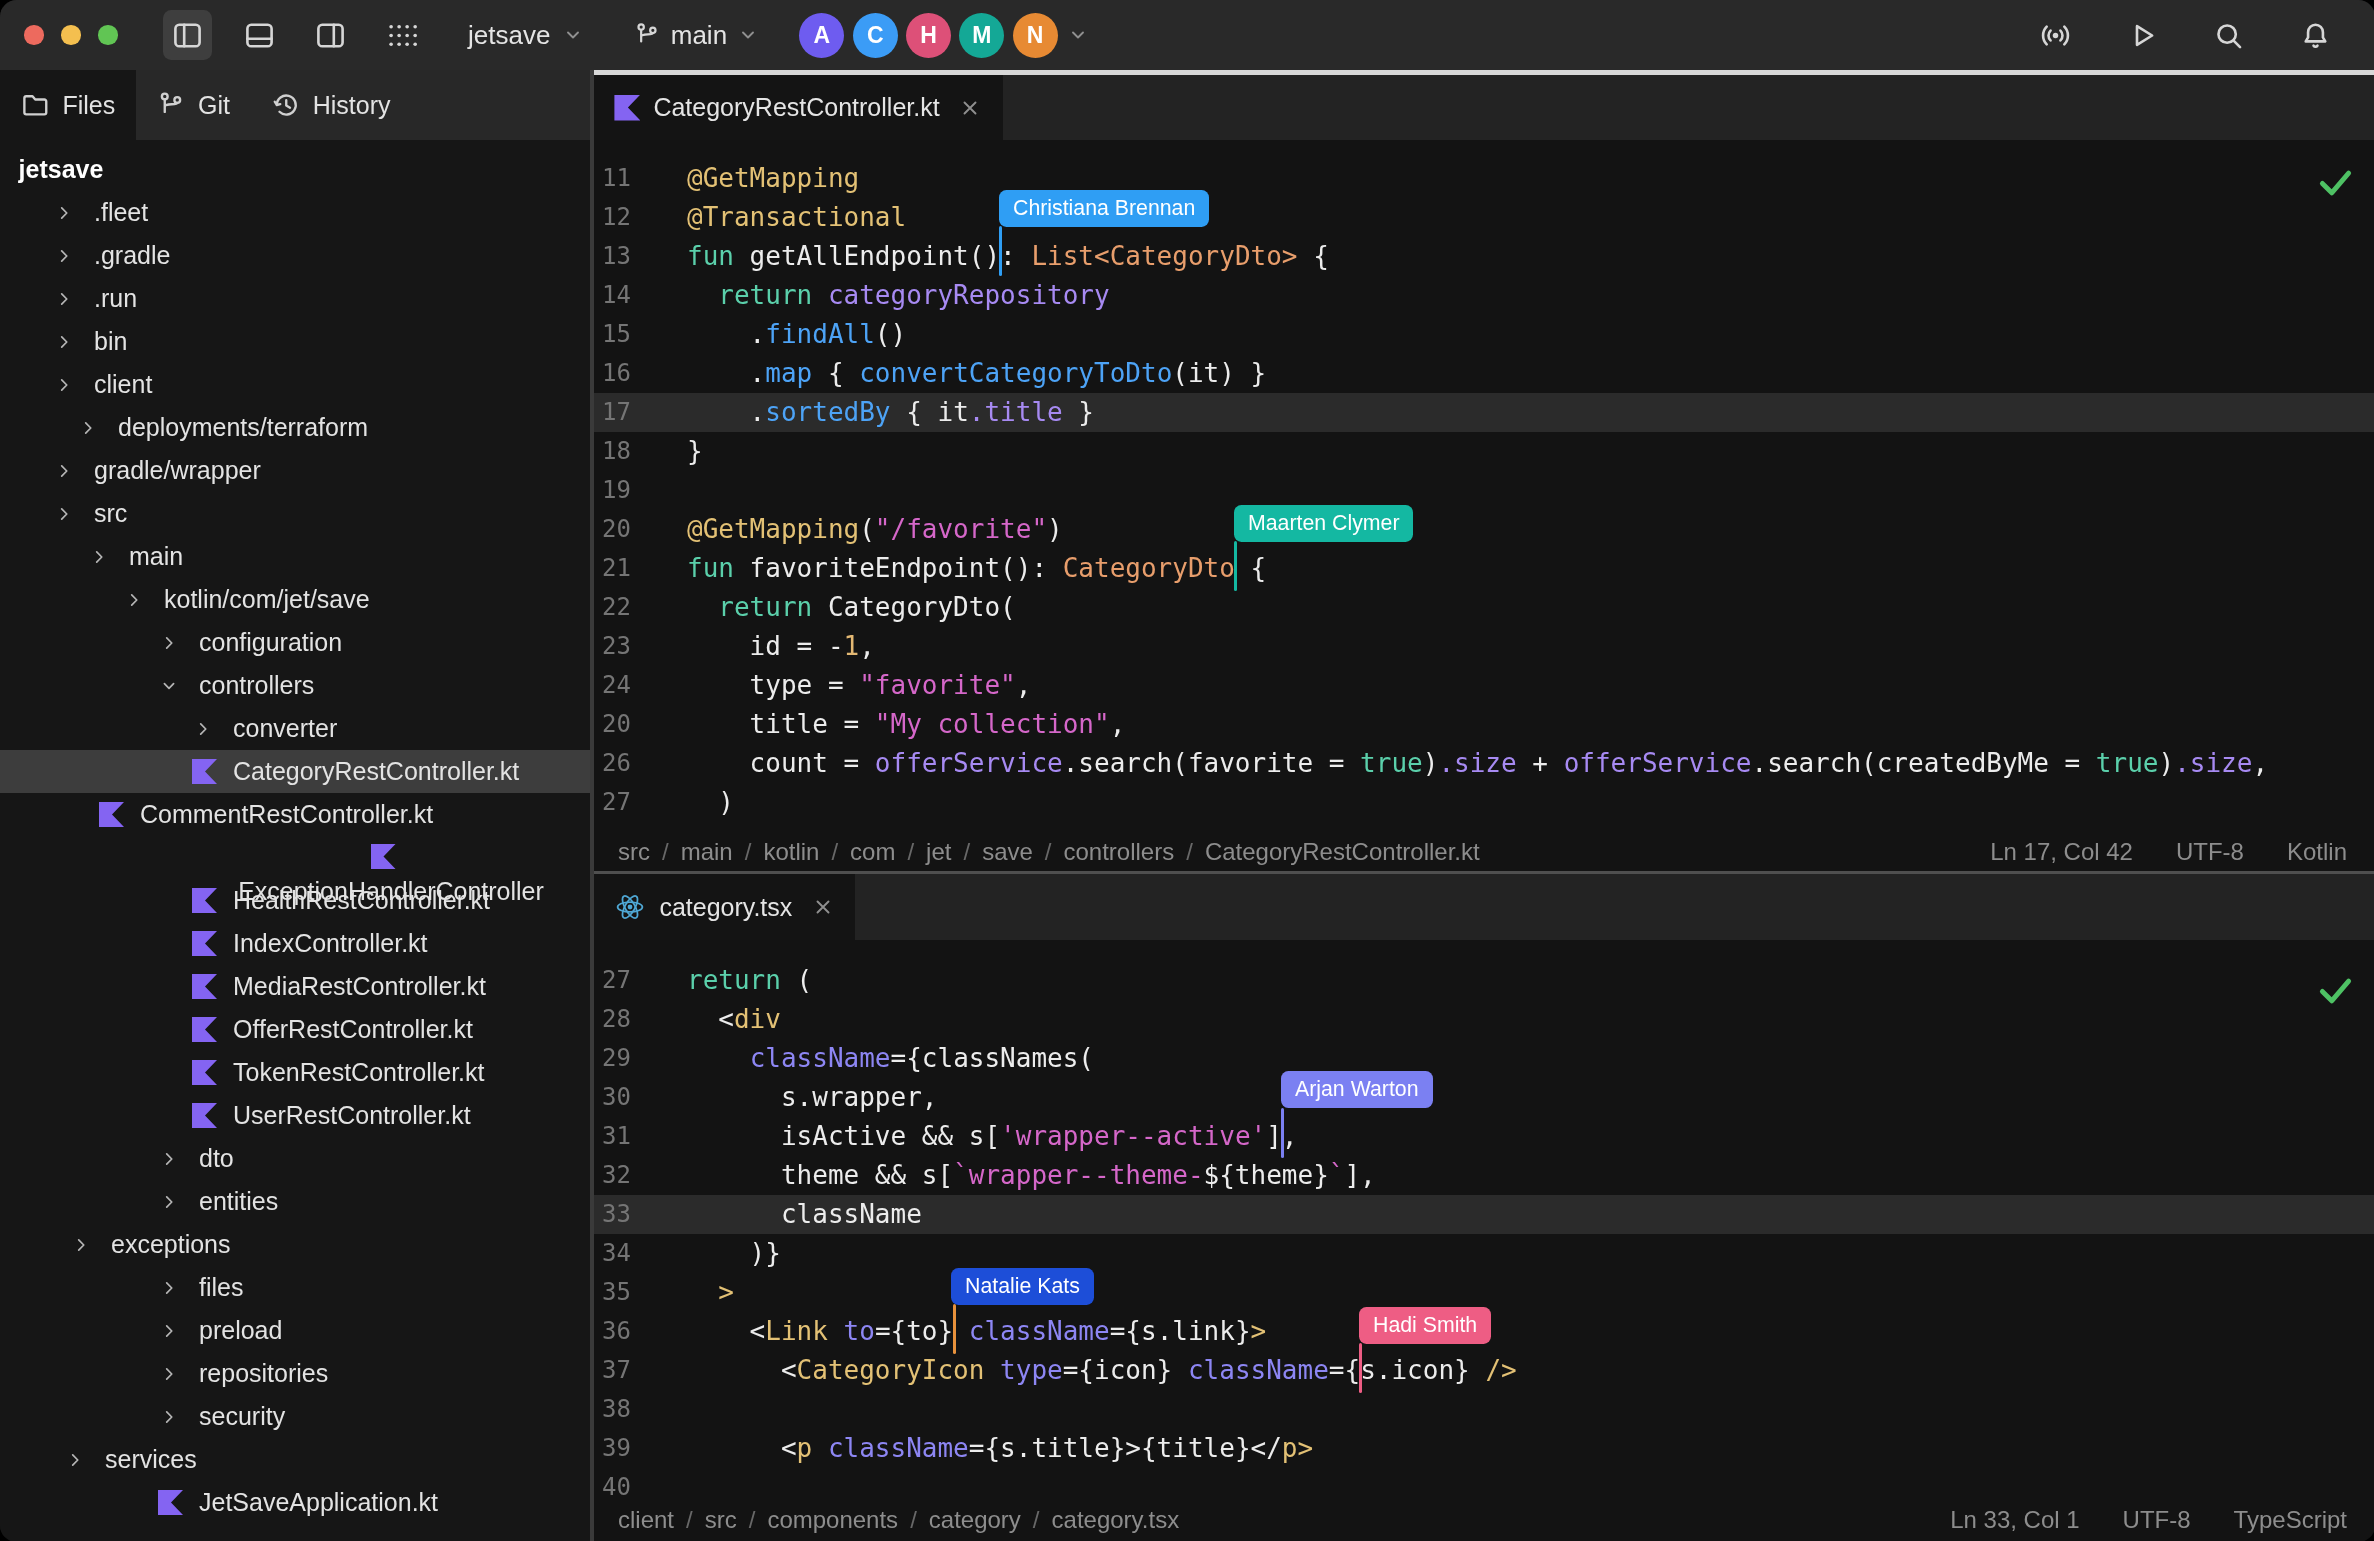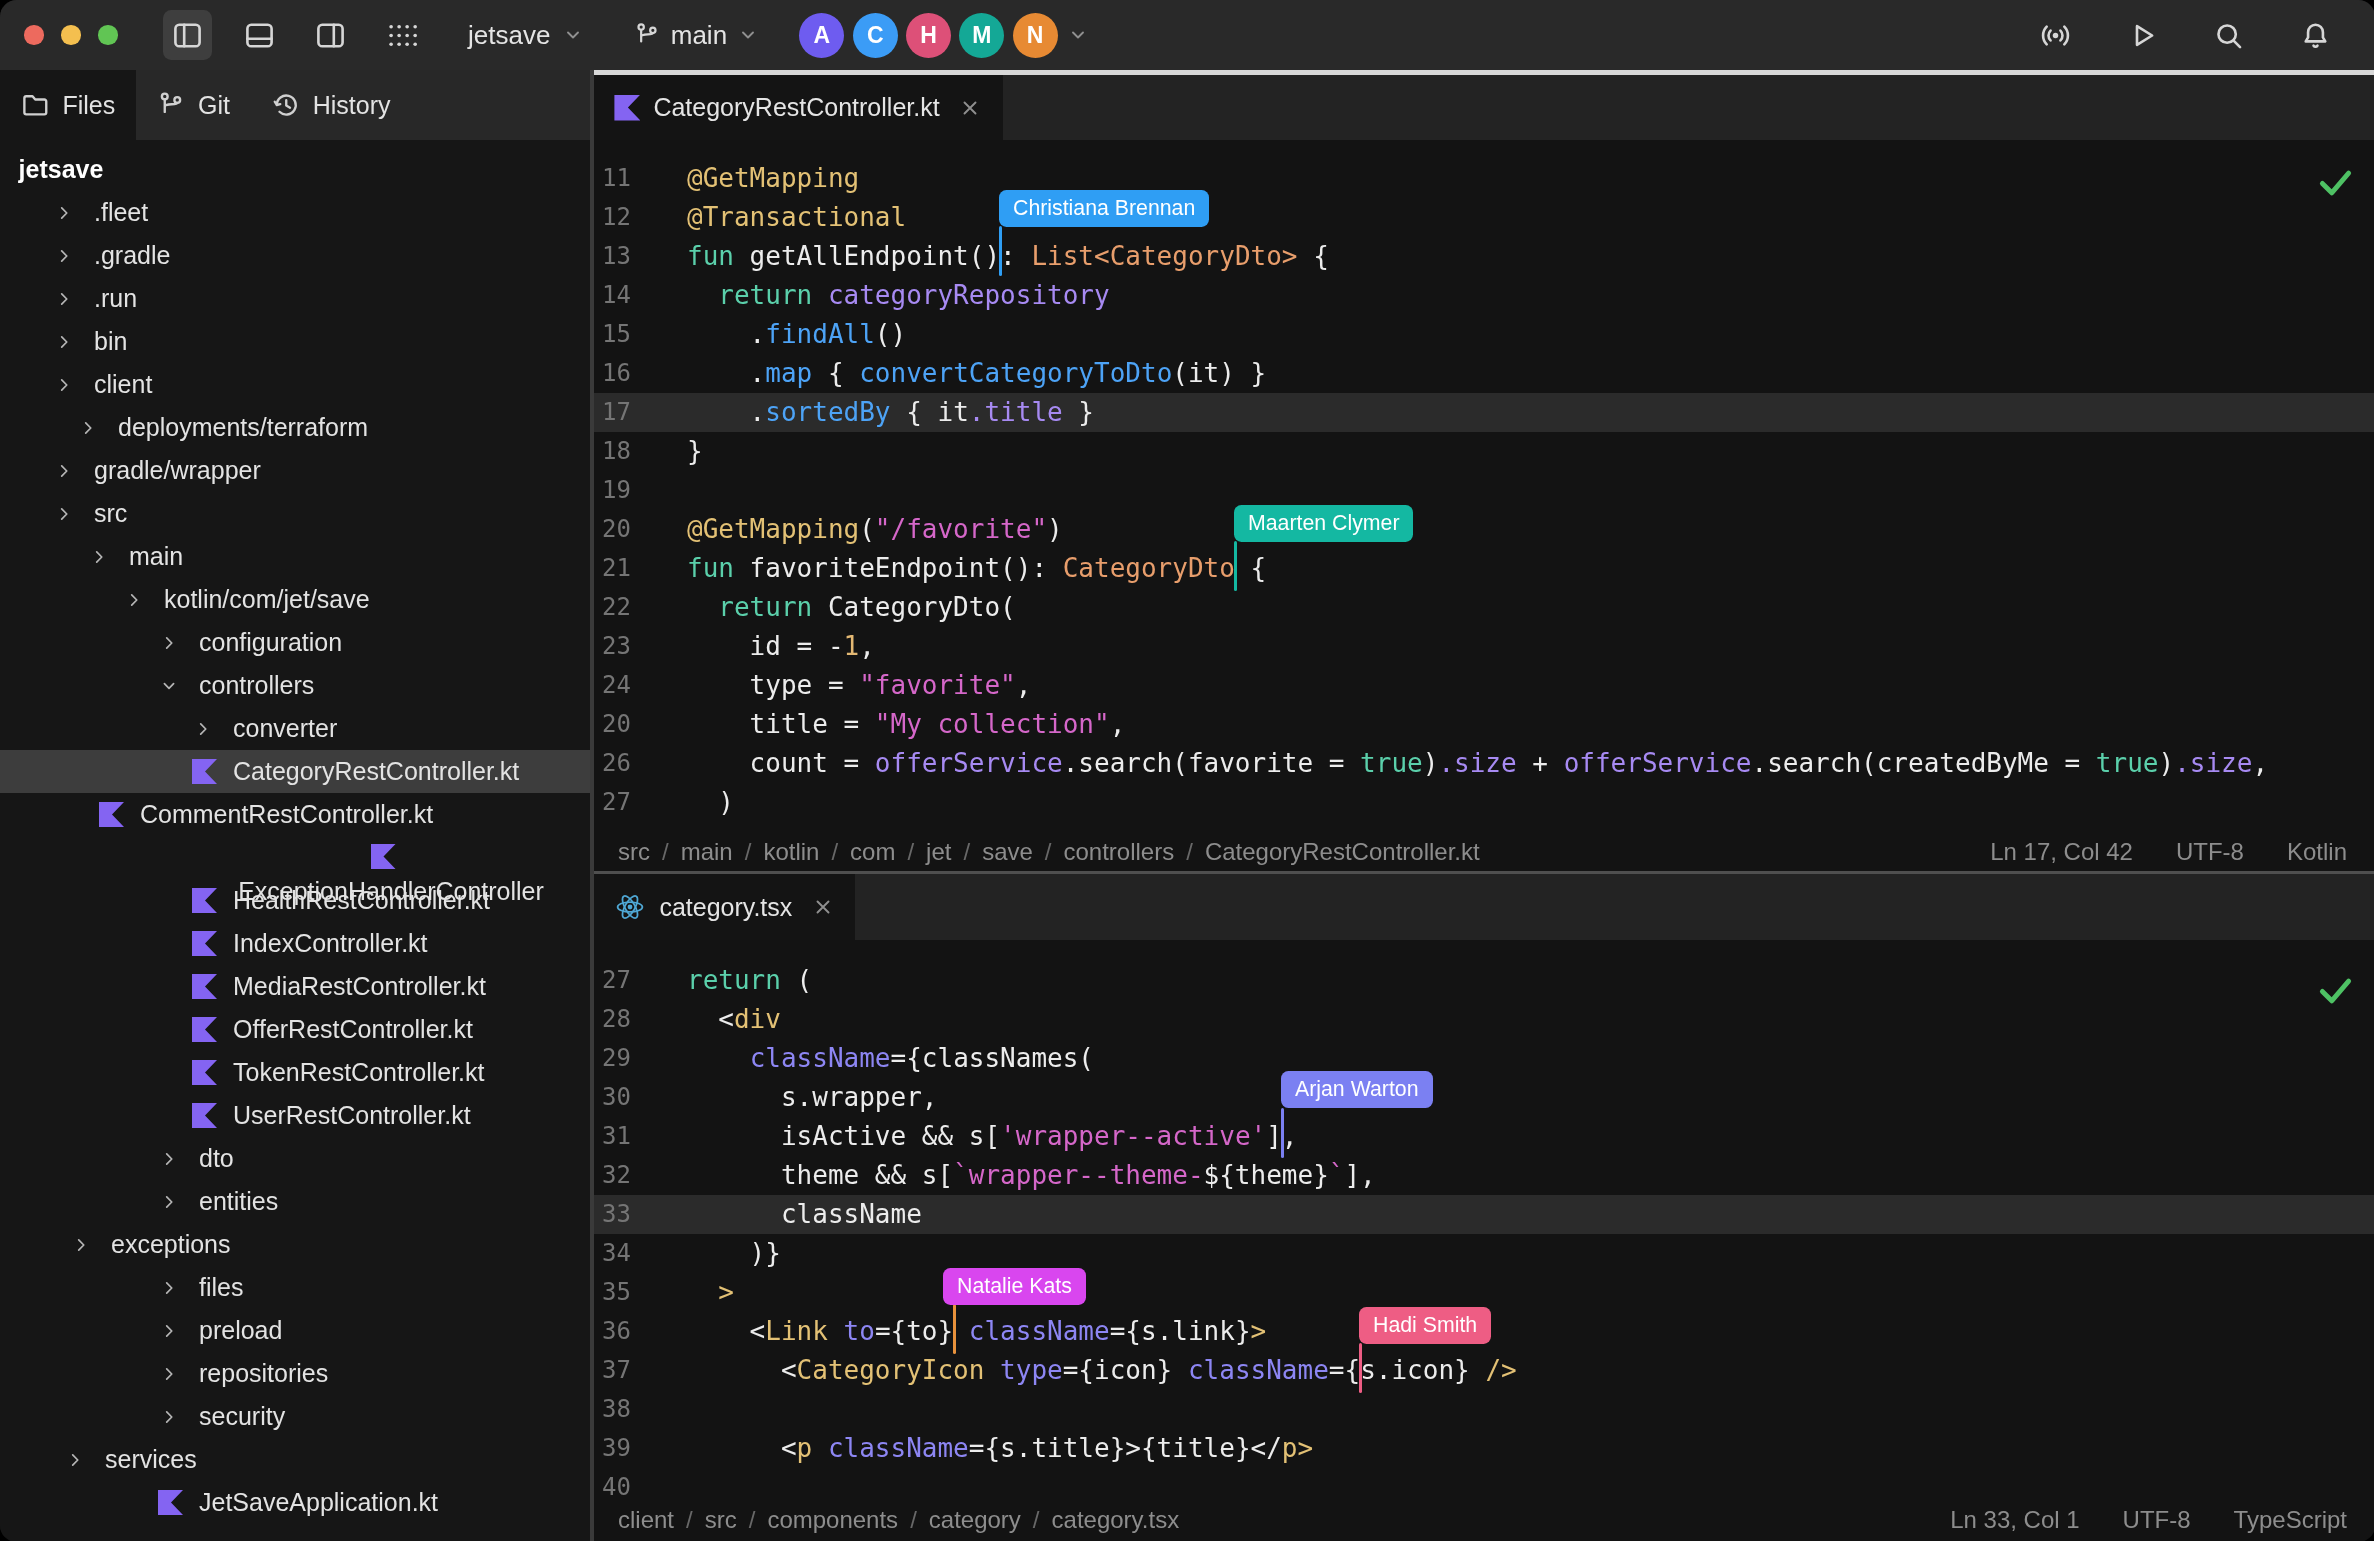--- a/index.html
+++ b/index.html
@@ -699,21 +699,21 @@
           <span class="lnum">39</span>
           <span class="ctext"><span style="color: rgb(236, 236, 236);">      &lt;</span><span style="color: rgb(227, 193, 117);">p</span><span style="color: rgb(236, 236, 236);"> </span><span style="color: rgb(141, 134, 243);">className</span><span style="color: rgb(236, 236, 236);">={s.title}&gt;{title}&lt;/</span><span style="color: rgb(227, 193, 117);">p&gt;</span></span>
         </div>
         <div class="code-row">
           <span class="lnum">40</span>
           <span class="ctext"></span>
         </div>
         <div class="cursor-bar" style="left: 687px; top: 168px; height: 50px; background: rgb(123, 128, 242);"></div>
         <div class="cursor-label" style="left: 687px; top: 131px; background: rgb(123, 128, 242);">Arjan Warton</div>
         <div class="cursor-bar" style="left: 359px; top: 364px; height: 50px; background: rgb(232, 146, 60);"></div>
-        <div class="cursor-label" style="left: 349px; top: 328px; background: #d946ef;">Natalie Kats</div>
+        <div class="cursor-label" style="left: 357px; top: 328px; background: #1d4ed8;">Natalie Kats</div>
         <div class="cursor-bar" style="left: 765px; top: 403px; height: 50px; background: rgb(238, 93, 132);"></div>
         <div class="cursor-label" style="left: 765px; top: 367px; background: rgb(238, 93, 132);">Hadi Smith</div>
         <span class="check" style="top: 28px;"><span style="display: inline-flex;">
             <svg xmlns="http://www.w3.org/2000/svg" viewBox="0 0 24 24" width="45" height="45" fill="none" stroke="currentColor" stroke-width="1.9" stroke-linecap="round" stroke-linejoin="round">
               <path d="M5 12.5 L10 17.5 L19 7" stroke-width="2.6"></path>
             </svg>
           </span></span>
       </div>
       <div class="statusbar" style="top: 1428px; height: 43px;">
         <div class="crumbs">

